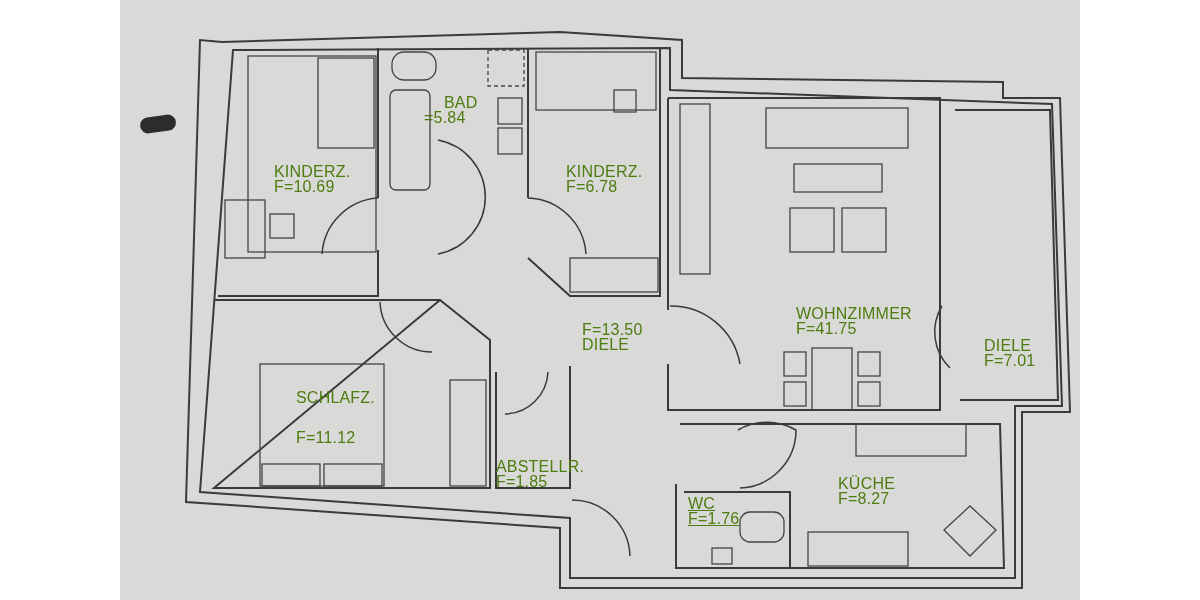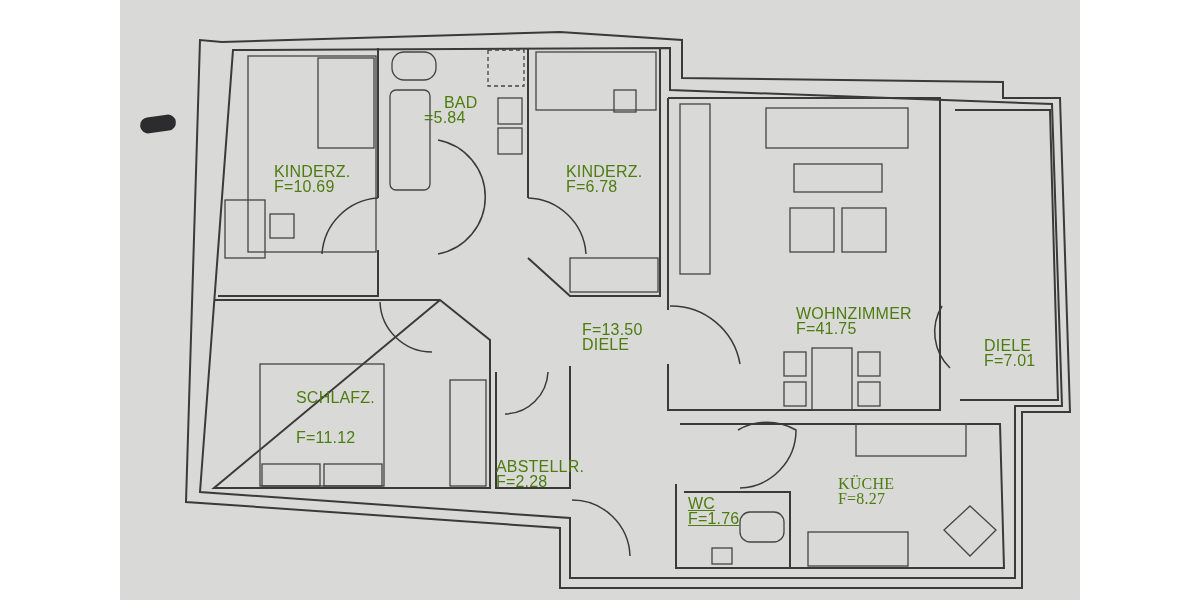--- a/index.html
+++ b/index.html
@@ -101,22 +101,22 @@
 <div class="lbl" style="left:582px;top:322px;">
     <div>F=13.50</div>
     <div>DIELE</div>
   </div>
 <div class="lbl" style="left:296px;top:390px;">
     <div>SCHLAFZ.</div>
     <div style="margin-top:25px">F=11.12</div>
   </div>
 <div class="lbl" style="left:496px;top:459px;">
     <div>ABSTELLR.</div>
-    <div>F=2.28</div>
+    <div>F=1.85</div>
   </div>
-<div class="lbl" style="left:838px;top:476px;font-family:Liberation Serif, serif;">
+<div class="lbl" style="left:838px;top:476px;">
     <div>KÜCHE</div>
     <div>F=8.27</div>
   </div>
 <div class="lbl" style="left:688px;top:496px;text-decoration:underline;">
     <div>WC</div>
     <div>F=1.76</div>
   </div>
 
 </body></html>

